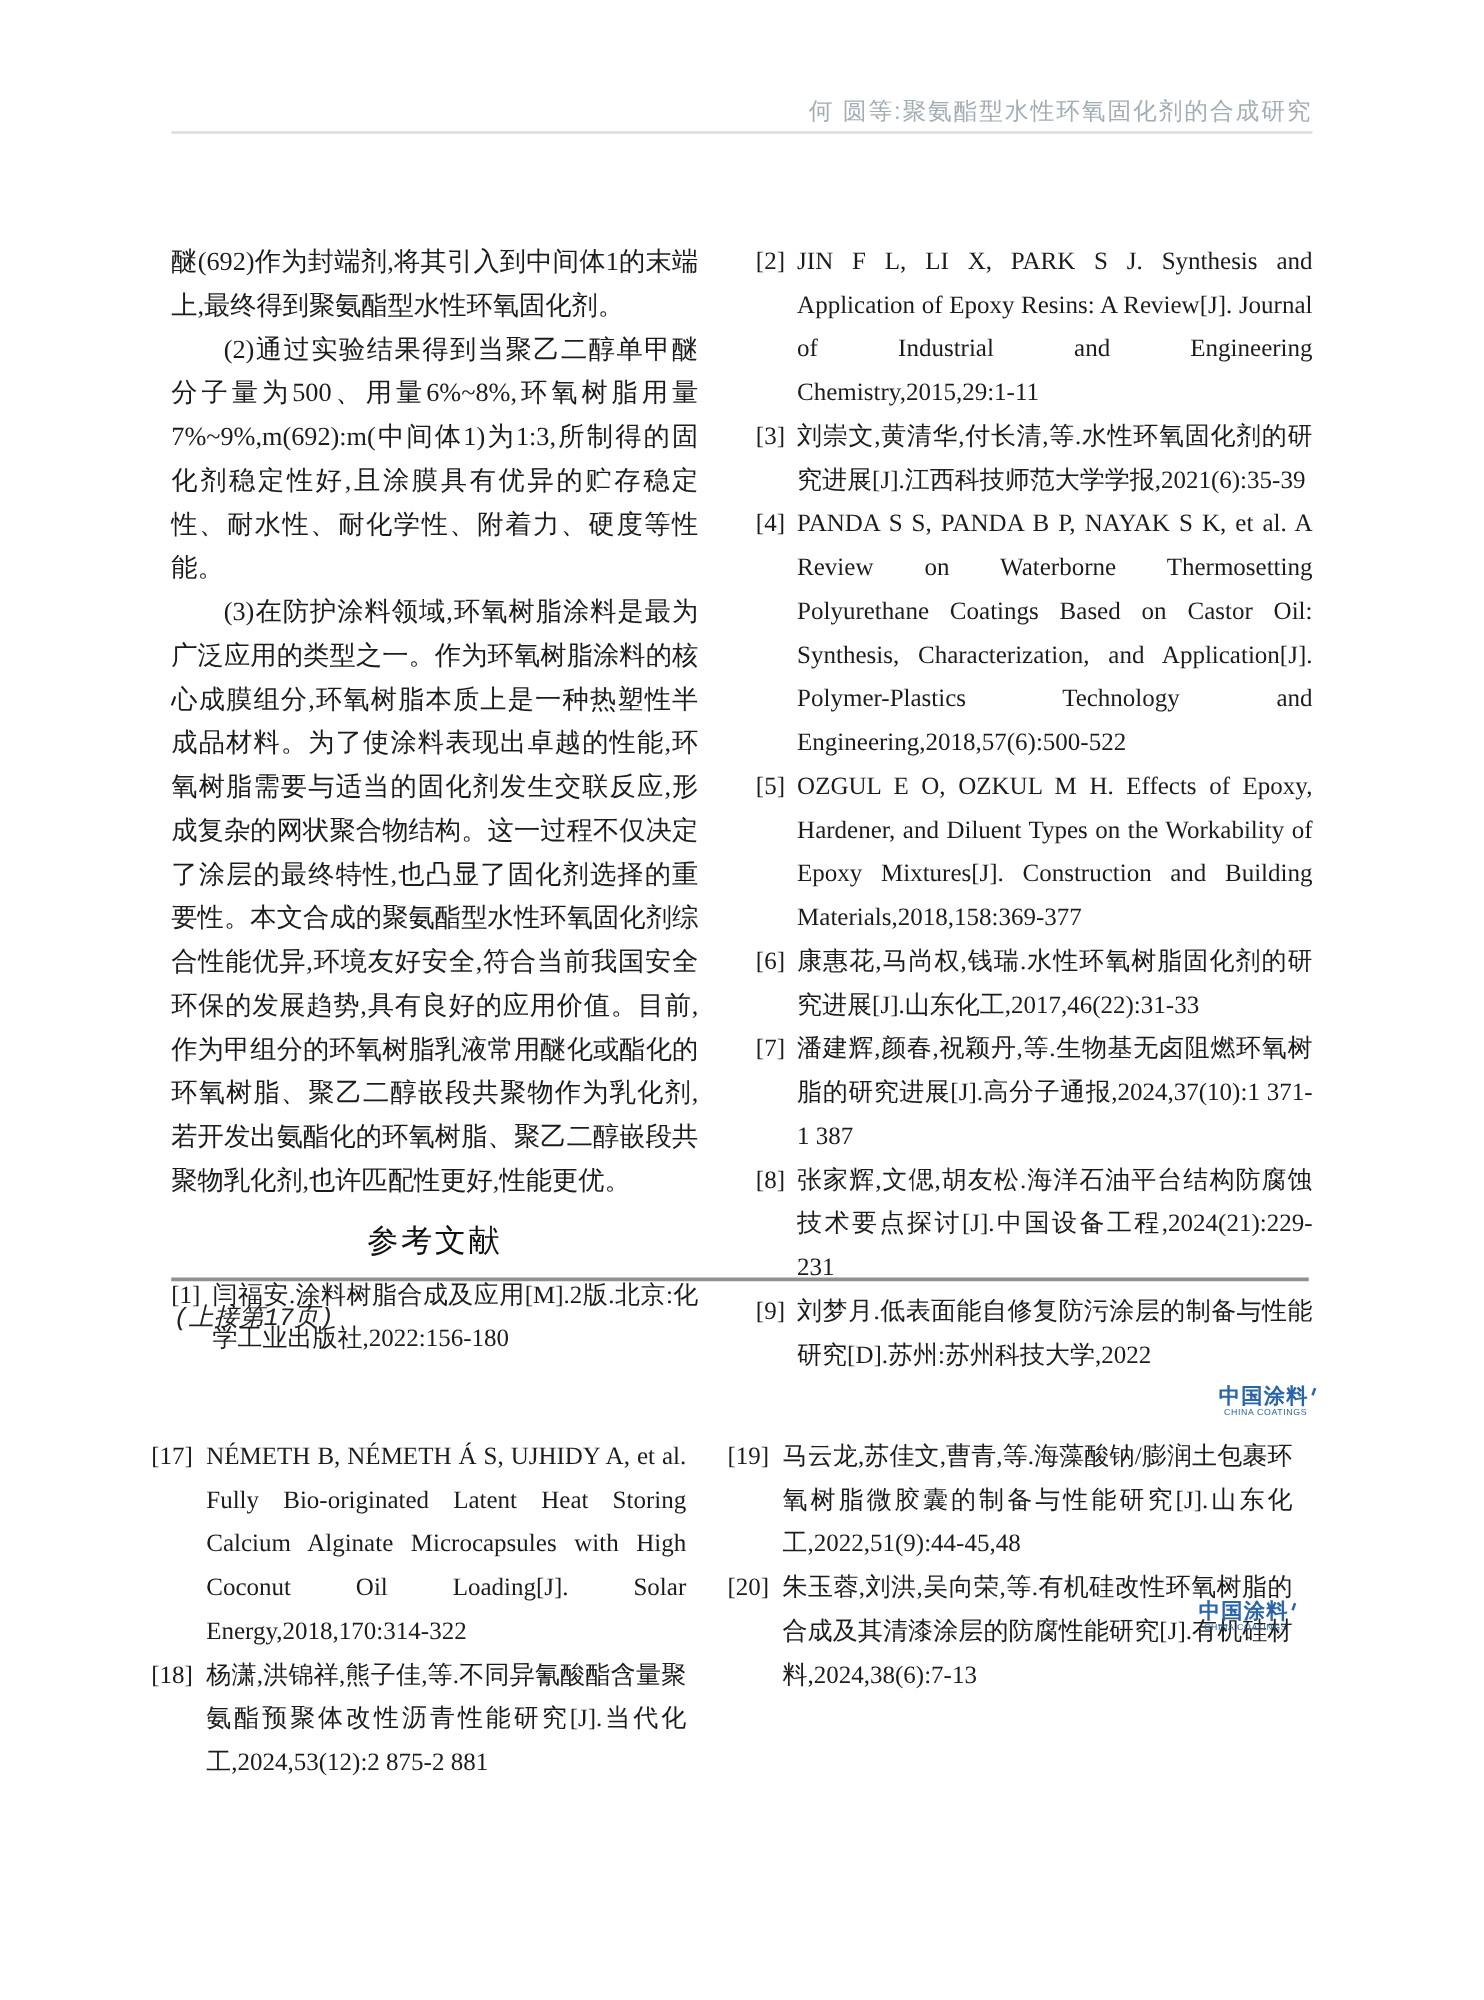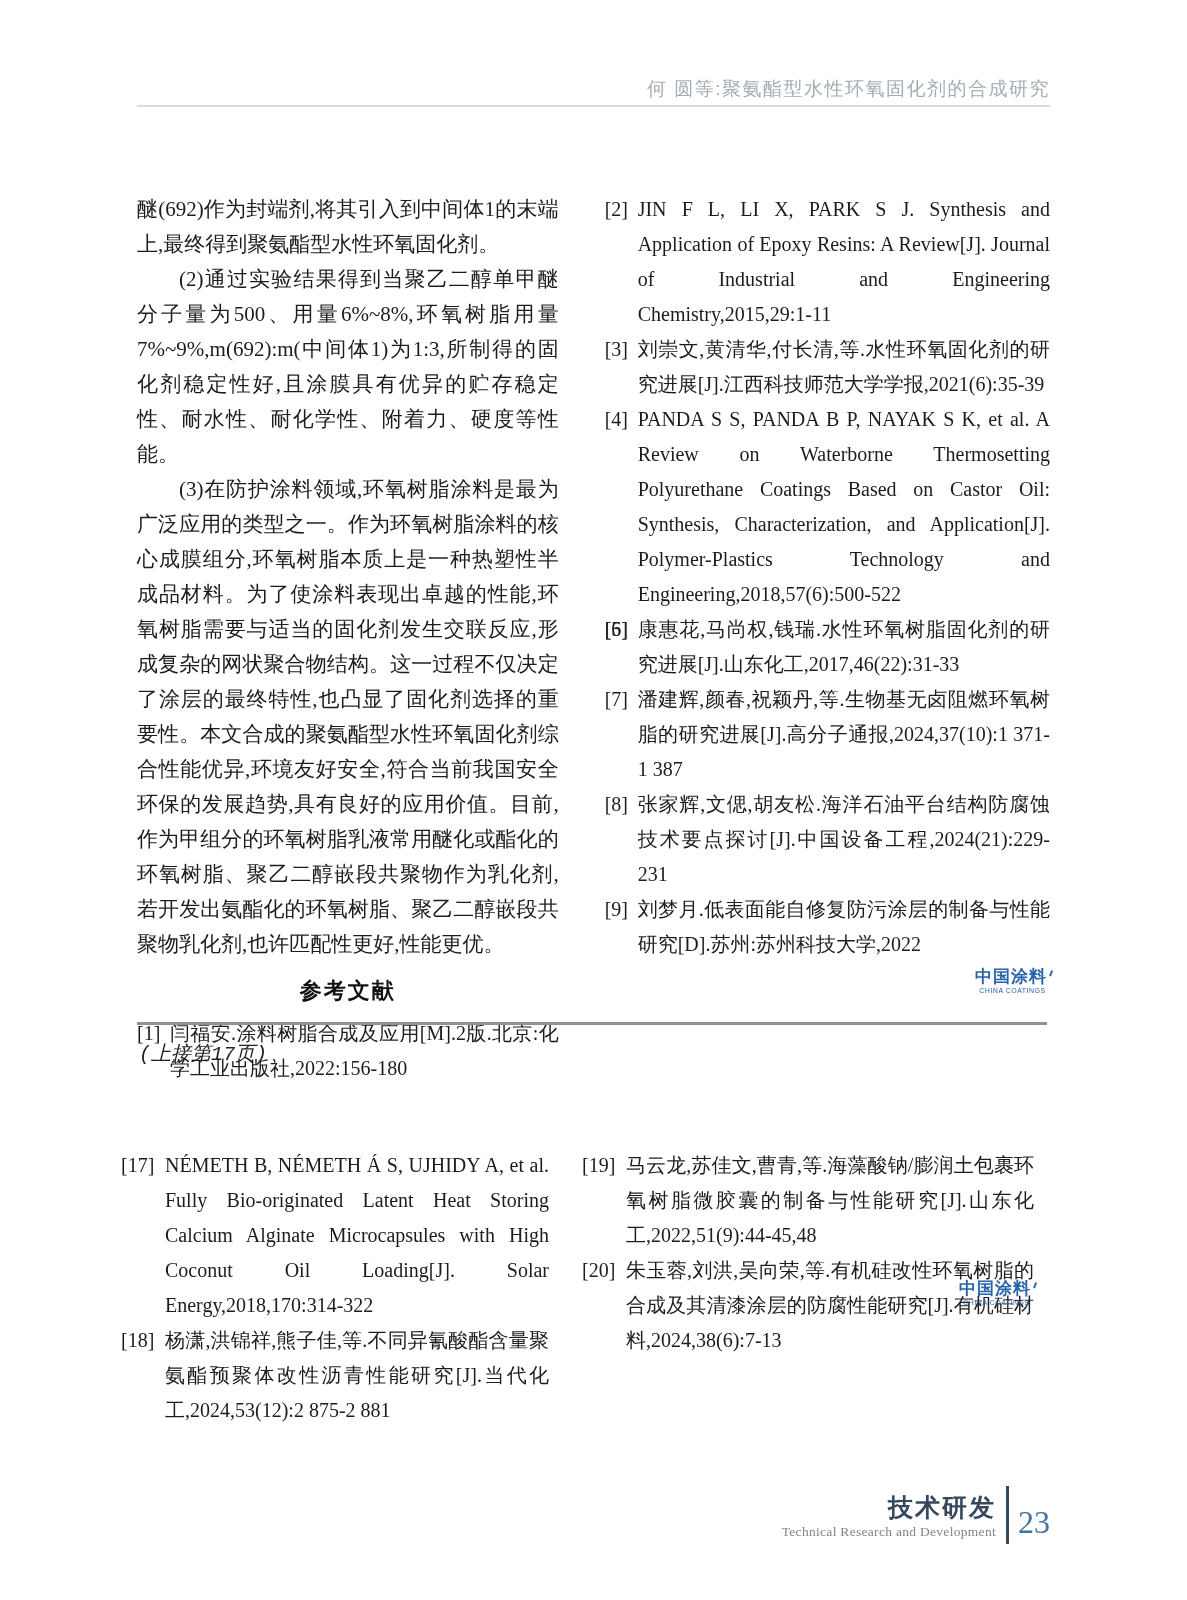--- a/index.html
+++ b/index.html
@@ -26,21 +26,21 @@
   }
   .col-left  { width:428px; }
   .col-right { width:452px; position:relative; }
   .para {
     font-size:21px; line-height:35px; text-align:justify; color:#1c1c1c;
     text-justify:inter-ideograph;
   }
   .para.indent { text-indent:2em; }
   .refs-heading {
     font-family:"Liberation Sans","DejaVu Sans",sans-serif;
-    font-weight:bold; font-size:22px; text-align:center; color:#111;
+    font-weight:normal; font-size:25px; text-align:center; color:#111;
     margin:14px 0 10px 0; letter-spacing:2px;
   }
   .ref {
     position:relative; padding-left:33px; font-size:20px; line-height:35px;
     text-align:justify; color:#1c1c1c;
   }
   .ref .ref-num { position:absolute; left:0; top:0; }
   .bottom-section .ref { padding-left:44px; }
   
   .logo-wrap { display:flex; justify-content:flex-end; margin-top:6px; }
@@ -131,20 +131,21 @@
       <div class="ref">
         <span class="ref-num">[3]</span>
         <span>刘崇文,黄清华,付长清,等.水性环氧固化剂的研究进展[J].江西科技师范大学学报,2021(6):35-39</span>
       </div>
       <div class="ref">
         <span class="ref-num">[4]</span>
         <span>PANDA S S, PANDA B P, NAYAK S K, et al. A Review on Waterborne Thermosetting Polyurethane Coatings Based on Castor Oil: Synthesis, Characterization, and Application[J]. Polymer-Plastics Technology and Engineering,2018,57(6):500-522</span>
       </div>
       <div class="ref">
         <span class="ref-num">[5]</span>
+        <span>OZGUL E O, OZKUL M H. Effects of Epoxy, Hardener, and Diluent Types on the Workability of Epoxy Mixtures[J]. Construction and Building Materials,2018,158:369-377</span>
       </div>
       <div class="ref">
         <span class="ref-num">[6]</span>
         <span>康惠花,马尚权,钱瑞.水性环氧树脂固化剂的研究进展[J].山东化工,2017,46(22):31-33</span>
       </div>
       <div class="ref">
         <span class="ref-num">[7]</span>
         <span>潘建辉,颜春,祝颖丹,等.生物基无卤阻燃环氧树脂的研究进展[J].高分子通报,2024,37(10):1 371-1 387</span>
       </div>
       <div class="ref">
@@ -190,22 +191,14 @@
         <span>朱玉蓉,刘洪,吴向荣,等.有机硅改性环氧树脂的合成及其清漆涂层的防腐性能研究[J].有机硅材料,2024,38(6):7-13</span>
       </div>
 
       <div class="logo logo-abs">
         <div class="logo-cn"><span>中国涂料</span><span class="logo-tick"></span></div>
         <div class="logo-en">CHINA COATINGS</div>
       </div>
     </div>
   </div>
 
-  <div class="footer">
-    <div class="footer-text">
-      <div class="footer-cn">技术研发</div>
-      <div class="footer-en">Technical Research and Development</div>
-    </div>
-    <div class="footer-bar"></div>
-    <div class="footer-page">23</div>
-  </div>
 
 </div>
 
 </body></html>

